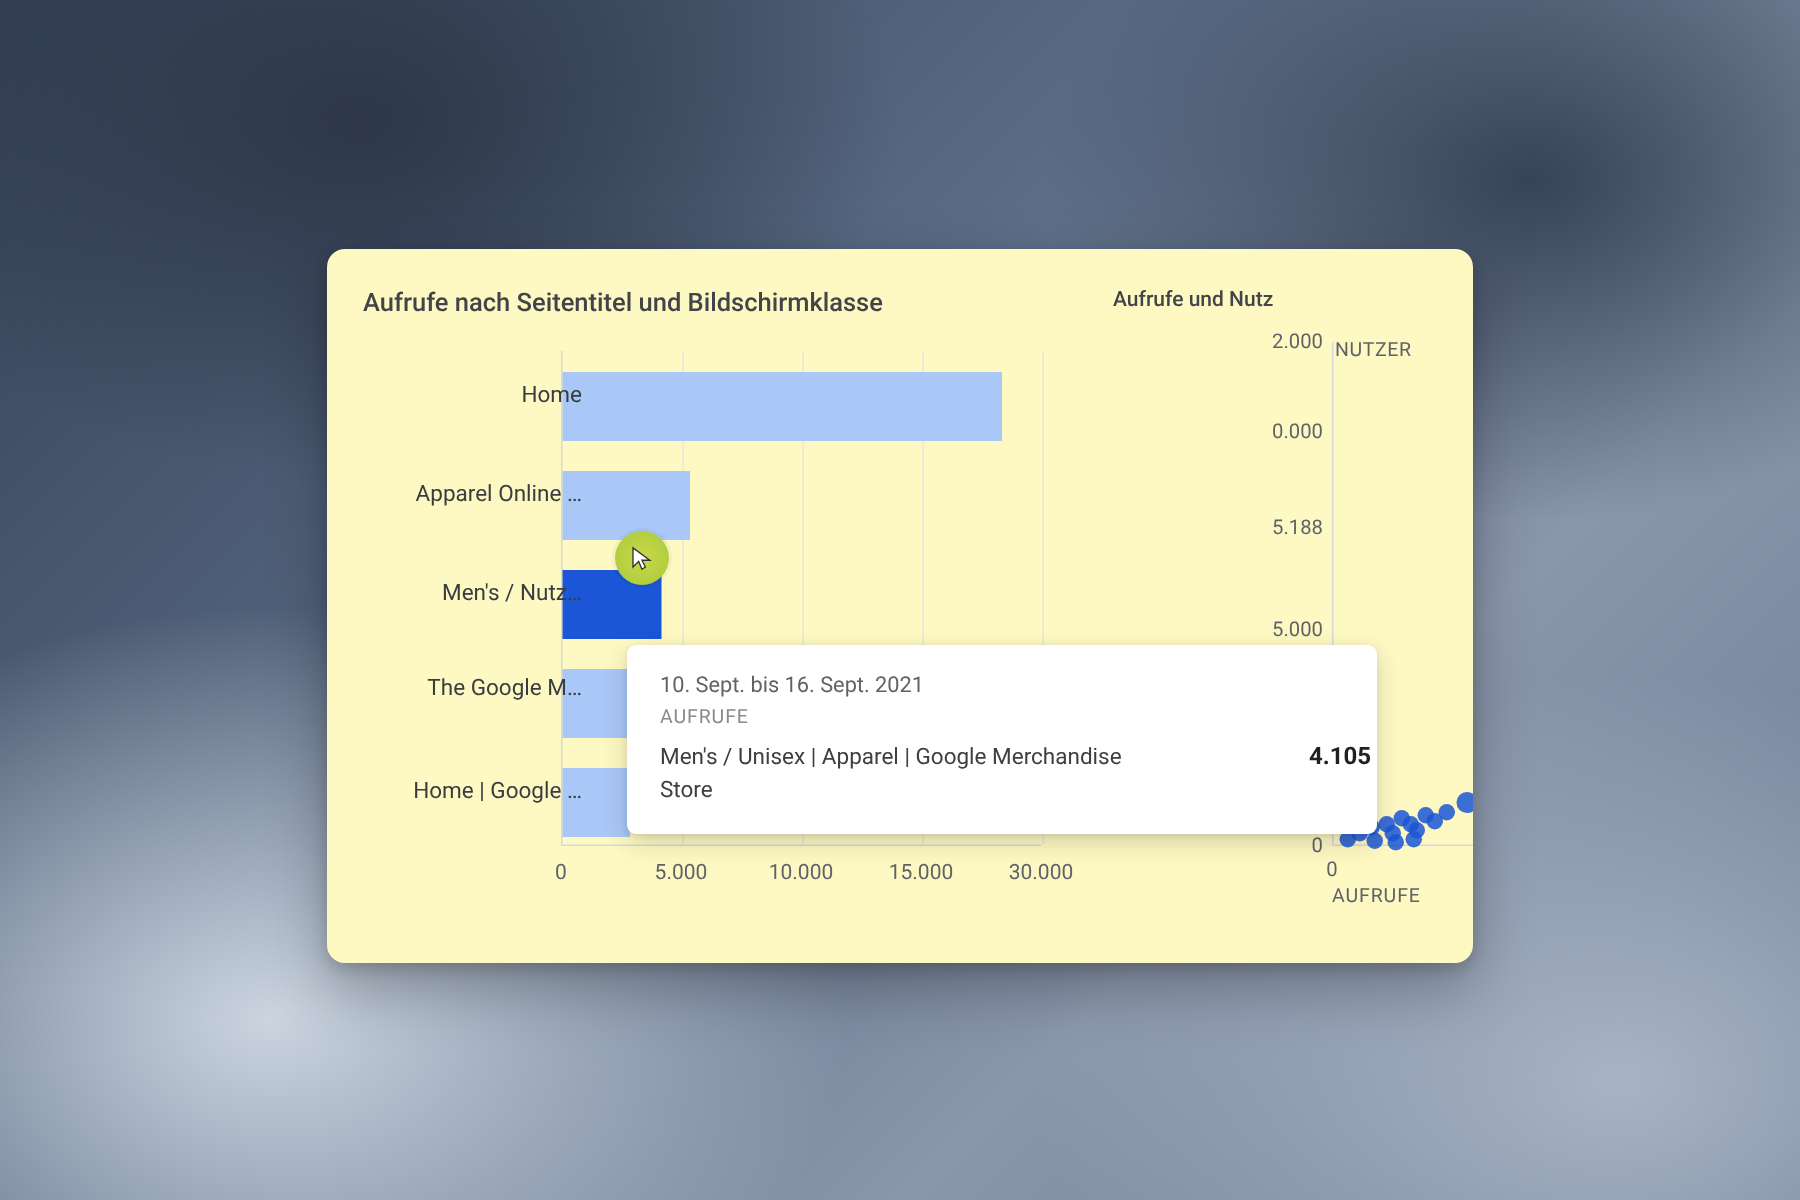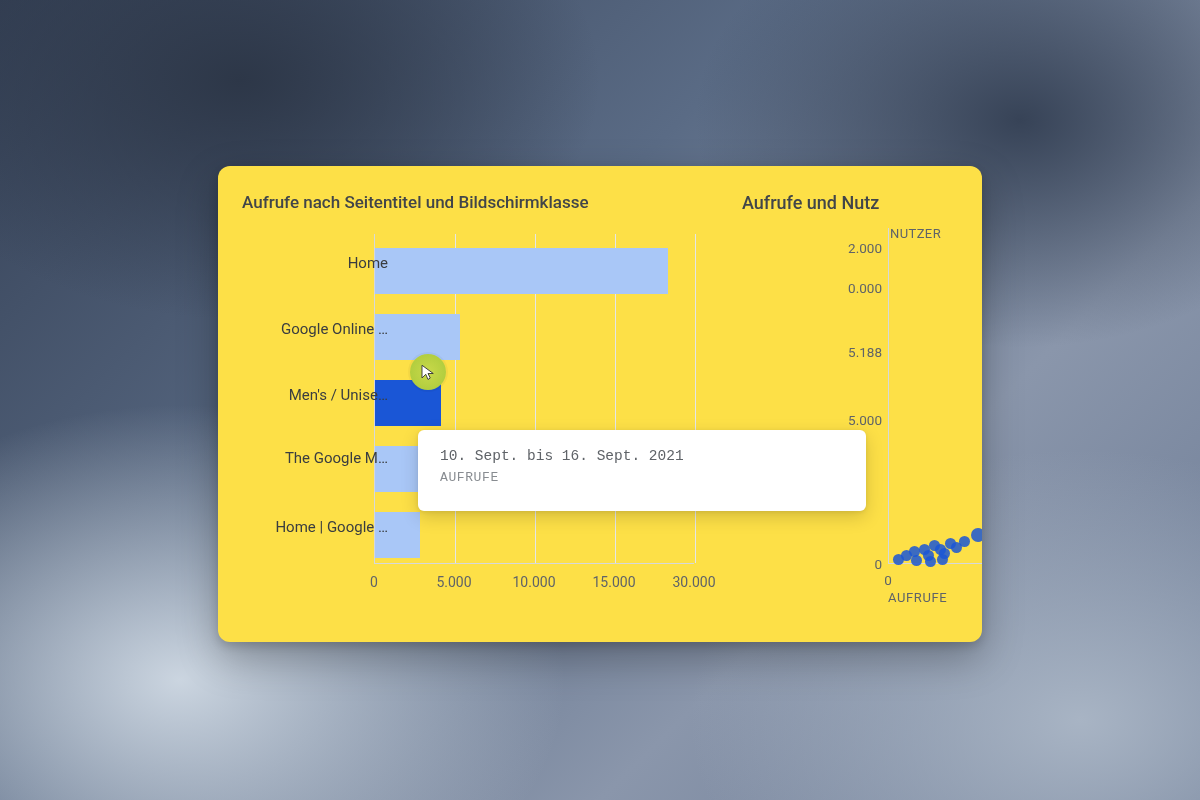--- a/index.html
+++ b/index.html
@@ -17,41 +17,41 @@
       radial-gradient(ellipse 500px 350px at 85% 15%, #374357 0%, transparent 65%),
       radial-gradient(ellipse 700px 500px at 15% 85%, #cbd5e0 0%, transparent 55%),
       radial-gradient(ellipse 650px 450px at 90% 90%, #a8b4c4 0%, transparent 60%),
       radial-gradient(ellipse 400px 300px at 50% 50%, #6b7a94 0%, transparent 70%),
       linear-gradient(135deg, #344055 0%, #5a6b85 40%, #8a96ab 70%, #6b7a94 100%);
   }
   .card {
     position: absolute;
     left: 218px; top: 166px;
     width: 764px; height: 476px;
-    background: #fde047;
+    background: #fef9c3;
     border-radius: 12px;
     box-shadow: 0 16px 40px rgba(0,0,0,0.28), 0 4px 10px rgba(0,0,0,0.15);
     overflow: hidden;
   }
   .card-inner {
     position: relative;
     width: 100%; height: 100%;
     padding: 24px 0 0 0;
   }
   .chart1-title {
     position: absolute;
     left: 24px; top: 26px;
     font-size: 17px;
     color: #414549;
     font-weight: 500;
   }
   .chart2-title {
     position: absolute;
     left: 524px; top: 26px;
-    font-size: 18px;
+    font-size: 14px;
     color: #414549;
     font-weight: 500;
     white-space: nowrap;
   }
   
   .barplot {
     position: absolute;
     left: 20px; top: 62px;
     width: 480px; height: 360px;
   }
@@ -114,27 +114,26 @@
     box-shadow: 0 0 0 2px rgba(0,0,0,0.04);
     display: flex; align-items: center; justify-content: center;
     z-index: 3;
   }
   .cursor-spot svg { width: 18px; height: 18px; }
 
   
   .tooltip {
     position: absolute;
     left: 200px; top: 264px;
-    width: 448px;
+    width: 500px;
     background: #ffffff;
     border-radius: 6px;
     box-shadow: 0 6px 18px rgba(0,0,0,0.16), 0 1px 4px rgba(0,0,0,0.08);
     padding: 18px 4px 18px 22px;
     z-index: 5;
-    font-family: Liberation Mono, monospace;
   }
   .tt-date { font-size: 14.5px; color: #5f6368; margin-bottom: 6px; }
   .tt-metric { font-size: 13px; color: #888c91; letter-spacing: 0.6px; margin-bottom: 8px; }
   .tt-row { display: flex; justify-content: space-between; align-items: flex-start; }
   .tt-name { font-size: 15px; color: #3c4043; line-height: 1.45; max-width: 340px; }
   .tt-value { font-size: 16px; color: #202124; font-weight: 700; white-space: nowrap; margin-left: 12px; }
 
   
   .scatter {
     position: absolute;
@@ -218,22 +217,22 @@
         </div>
         <div class="bar-row" style="top:212px">
           <div class="bar" style="width:48px"></div>
         </div>
         <div class="bar-row" style="top:278px">
           <div class="bar" style="width:45px"></div>
         </div>
       </div>
 
       <div class="bar-label" style="top:26px">Home</div>
-      <div class="bar-label" style="top:92px">Google Online …</div>
-      <div class="bar-label" style="top:158px">Men's / Unise…</div>
+      <div class="bar-label" style="top:92px">Apparel Online …</div>
+      <div class="bar-label" style="top:158px">Men's / Nutz…</div>
       <div class="bar-label" style="top:221px">The Google M…</div>
       <div class="bar-label" style="top:290px">Home | Google …</div>
 
       <div class="xaxis-ticks">
         <div class="xtick" style="left:0px">0</div>
         <div class="xtick" style="left:80px">5.000</div>
         <div class="xtick" style="left:160px">10.000</div>
         <div class="xtick" style="left:240px">15.000</div>
         <div class="xtick" style="left:320px">30.000</div>
       </div>
@@ -241,26 +240,30 @@
 
     <div class="cursor-spot">
       <svg viewBox="0 0 24 24" fill="none">
         <path d="M4 3 L4 20 L9 15 L12 22 L15 20 L12 14 L19 14 Z" fill="#ffffff" stroke="#333" stroke-width="1.2"></path>
       </svg>
     </div>
 
     <div class="tooltip">
       <div class="tt-date">10. Sept. bis 16. Sept. 2021</div>
       <div class="tt-metric">AUFRUFE</div>
+      <div class="tt-row">
+        <div class="tt-name">Men's / Unisex | Apparel | Google Merchandise Store</div>
+        <div class="tt-value">4.105</div>
+      </div>
     </div>
 
     <div class="scatter">
       <div class="legend-col">NUTZER</div>
       <div class="yaxis">
-        <div class="ytick" style="top:20px">2.000</div>
+        <div class="ytick" style="top:0">2.000</div>
         <div class="ytick" style="top:60px">0.000</div>
         <div class="ytick" style="top:124px">5.188</div>
         <div class="ytick" style="top:192px">5.000</div>
         <div class="ytick" style="top:336px">0</div>
       </div>
       <div class="plot">
 
         <div class="dot" style="left:4px;  top:326px"></div>
         <div class="dot" style="left:12px; top:322px"></div>
         <div class="dot" style="left:20px; top:318px"></div>

